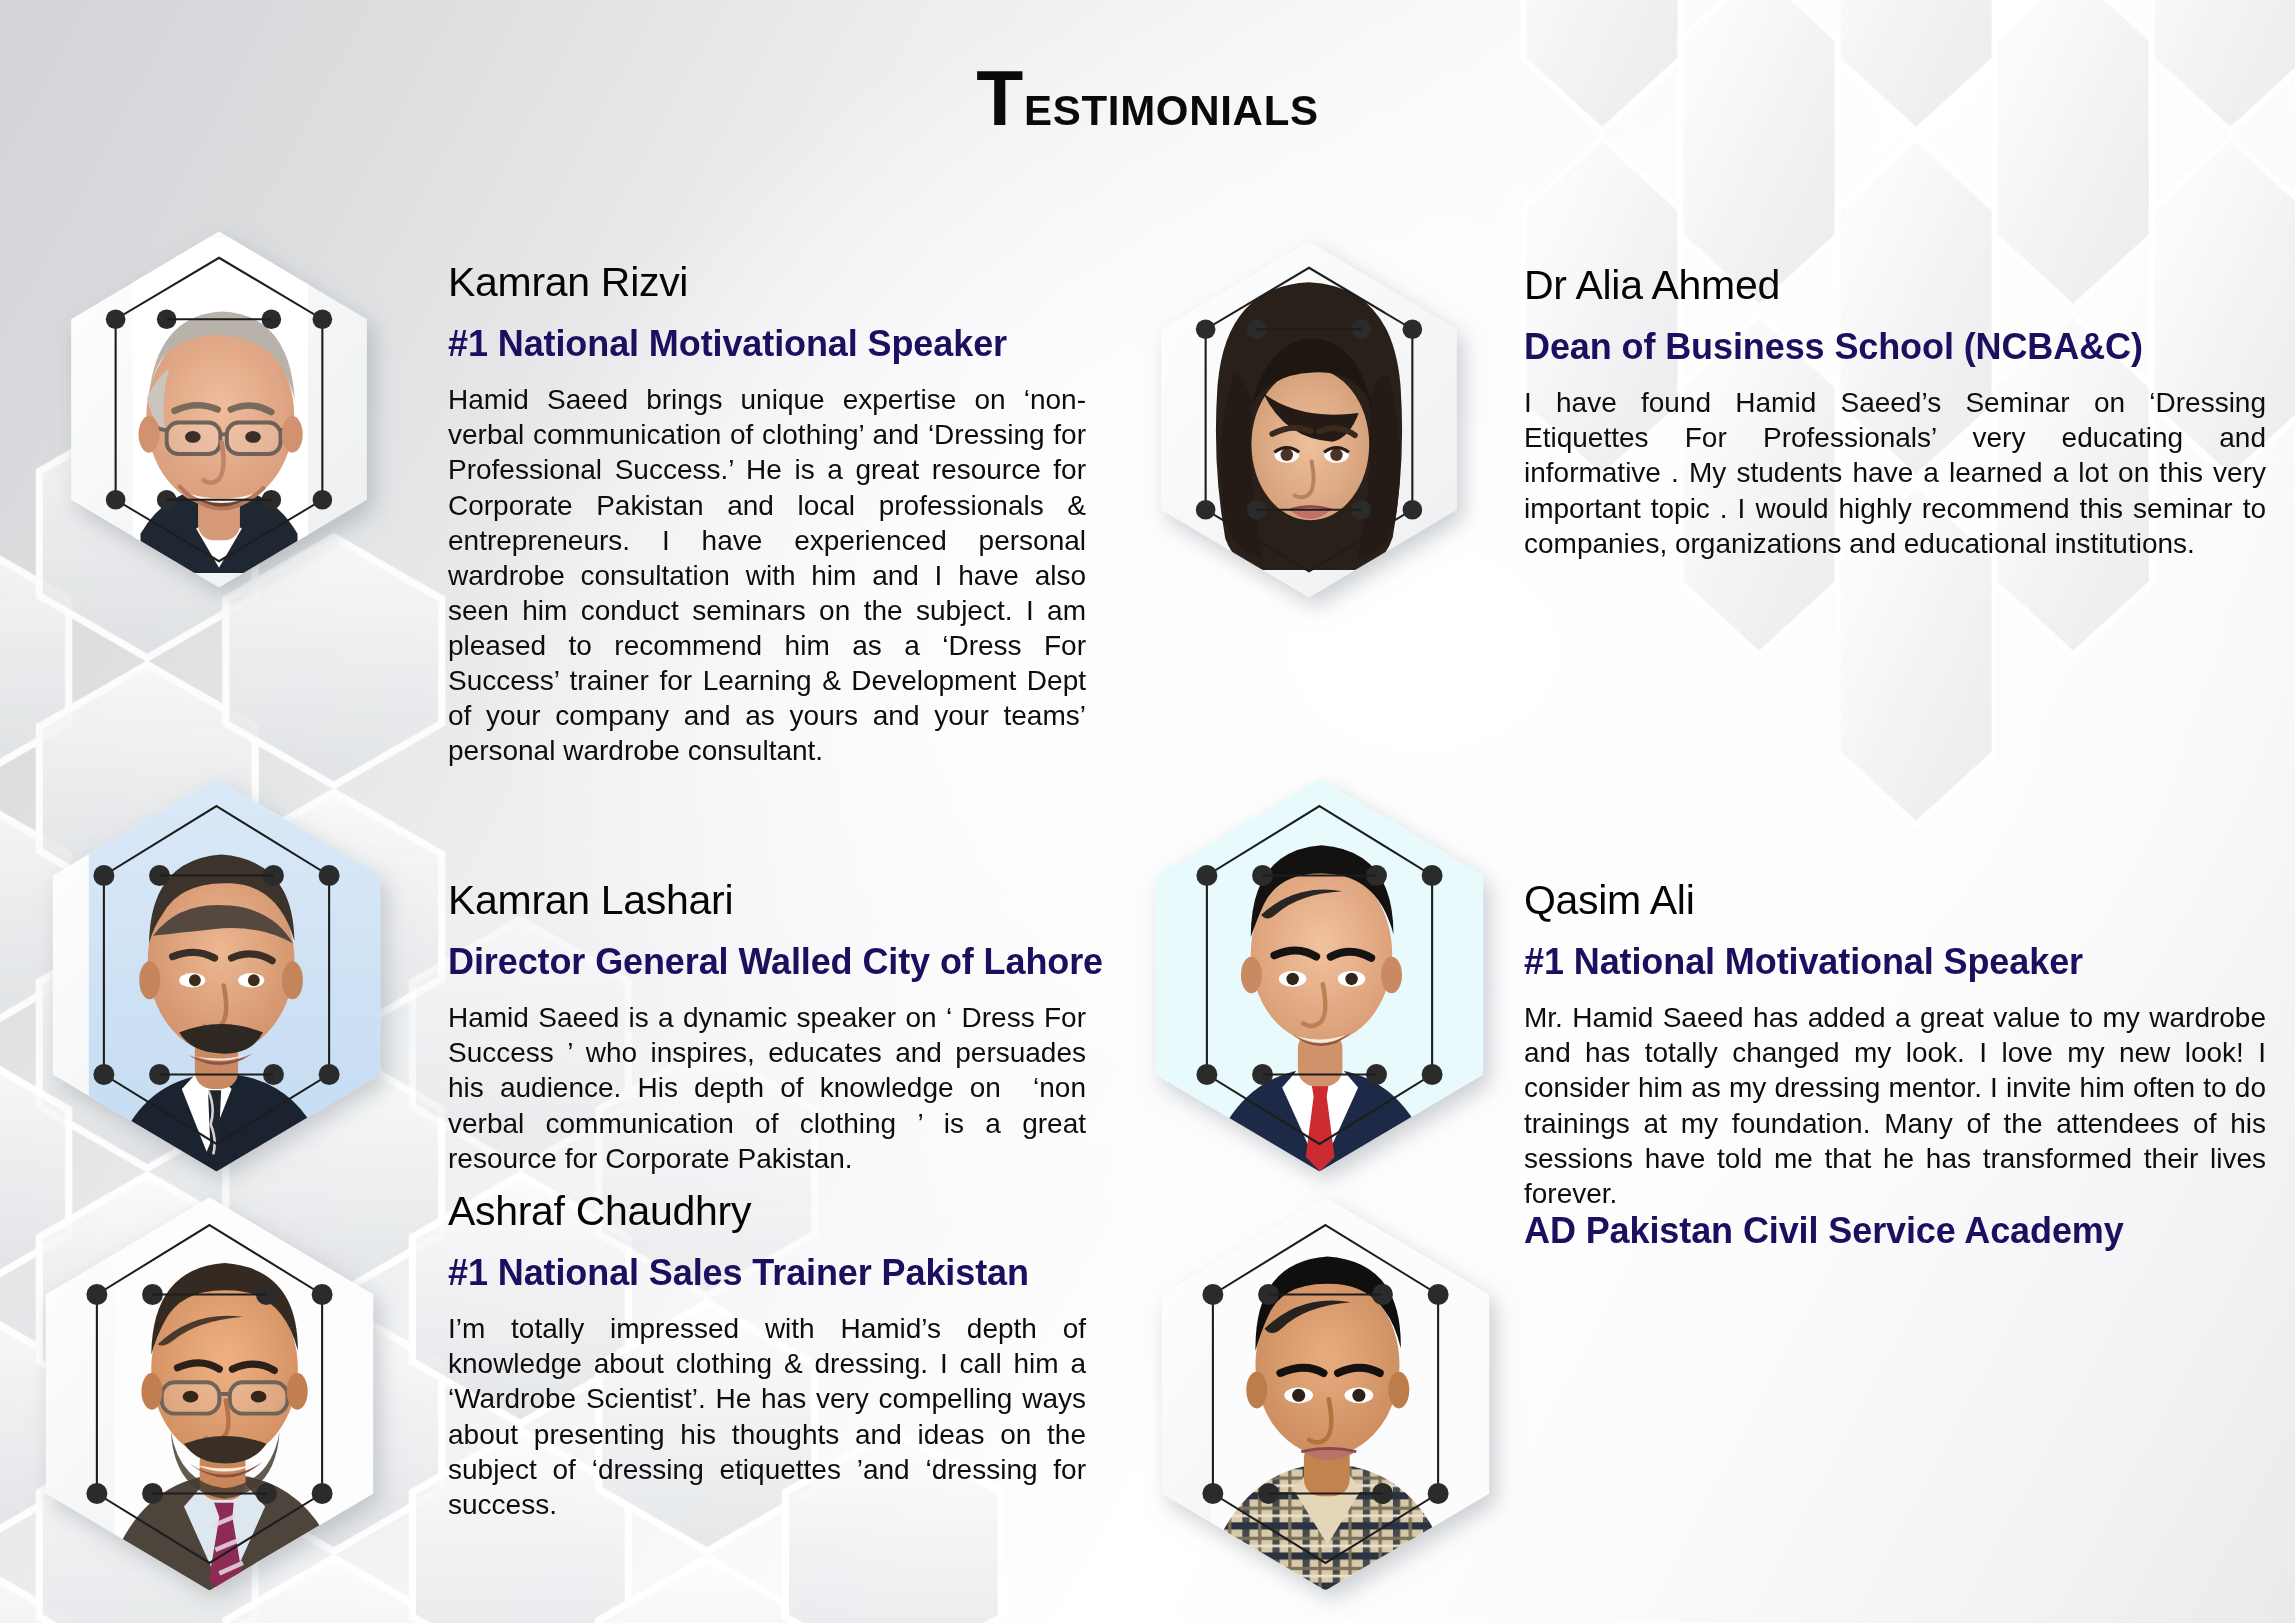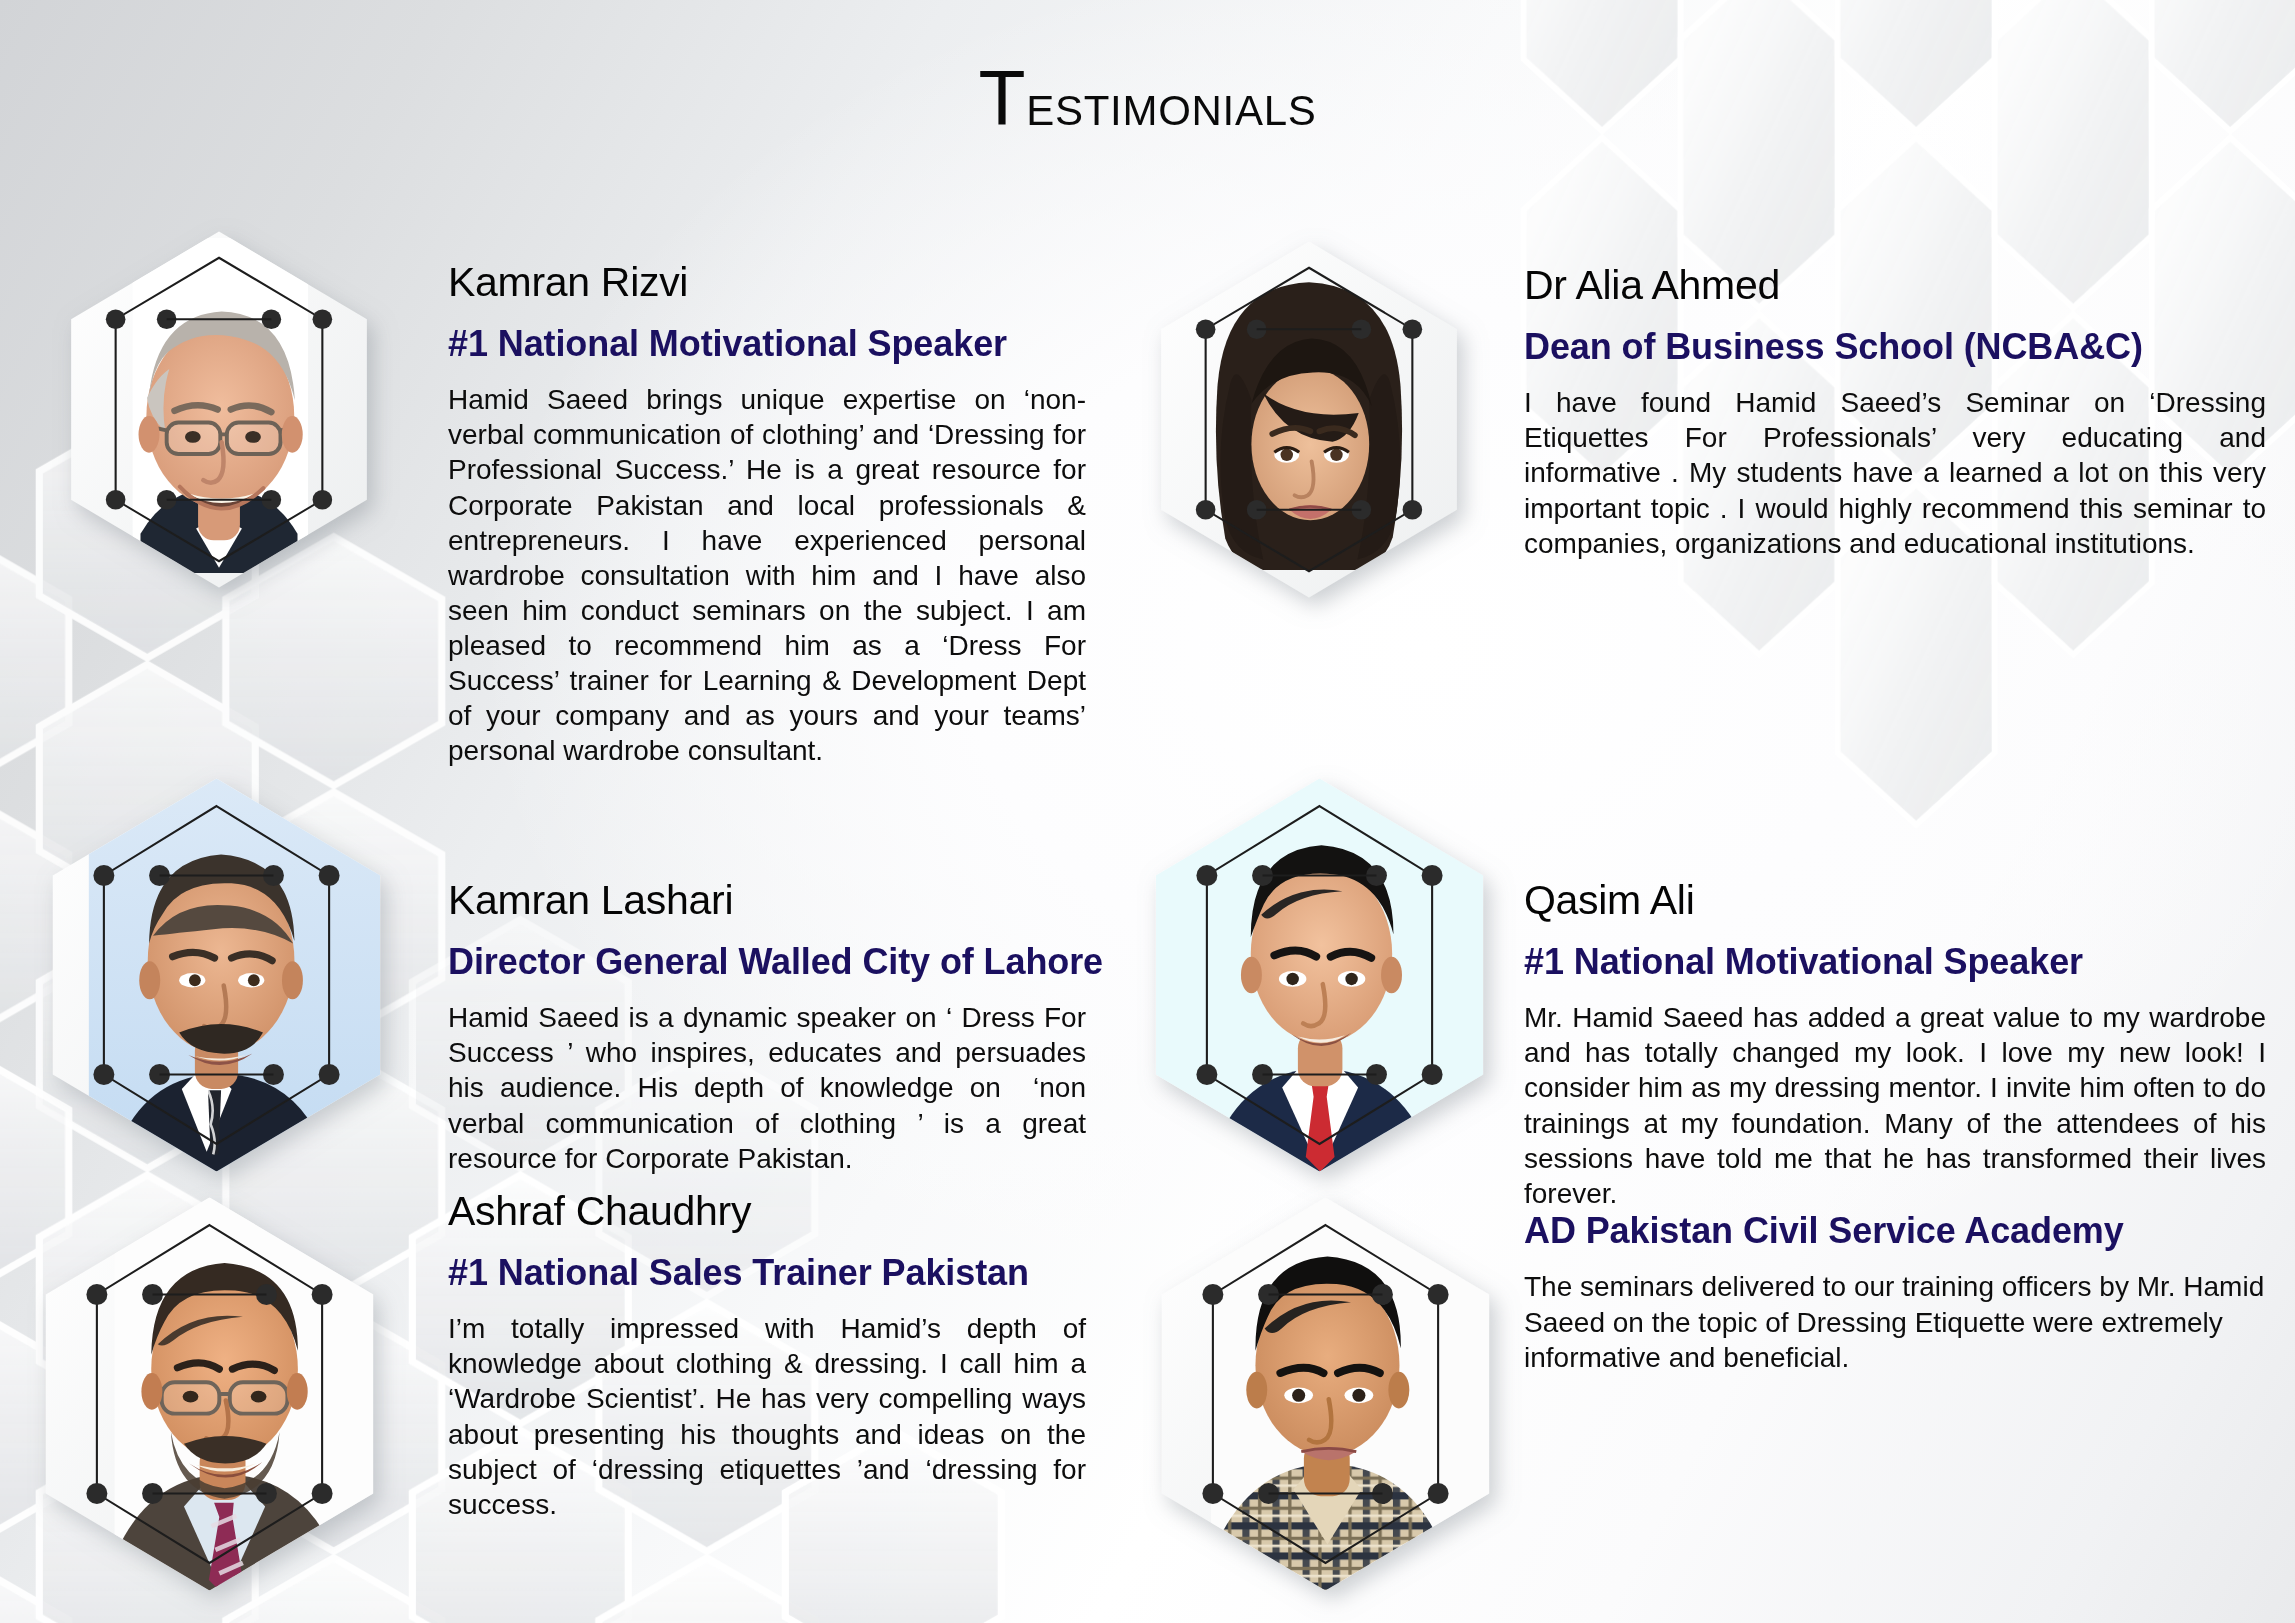--- a/index.html
+++ b/index.html
@@ -24,21 +24,21 @@
   
   #bg-hex{position:absolute;inset:0;width:100%;height:100%;pointer-events:none;}
 
   
   .title-wrap{
     position:absolute;left:0;top:60px;width:100%;text-align:center;
   }
   .title{
     display:inline-block;
     color:#0a0a0a;
-    font-weight:400;
+    font-weight:700;
     font-size:60px;
     letter-spacing:0.7px;
     line-height:1;
     font-variant:small-caps;
     font-family:"Liberation Sans", sans-serif;
     text-align:center;
   }
   .title .cap{font-size:77px;}
 
   
@@ -663,18 +663,17 @@
         </g>
         <g stroke="#1d1d1d" stroke-width="3.2" fill="none">
           <line x1="178" y1="158" x2="352" y2="158"></line>
           <line x1="178" y1="462" x2="352" y2="462"></line>
         </g>
       </svg>
     </div>
 
     <div class="tx" style="left:385px;top:0px;width:742px;">
       <p class="t-role" style="margin-top:21px;">AD Pakistan Civil Service Academy</p>
-      <p class="t-quote nojust" style="margin-top:19.6px;">The seminars delivered to our training officers by Mr. Hamid Saeed on the topic of Dressing Etiquette were extremely informative and beneficial.</p>
     </div>
   </div>
 
 </div>
 
 
 </body></html>

